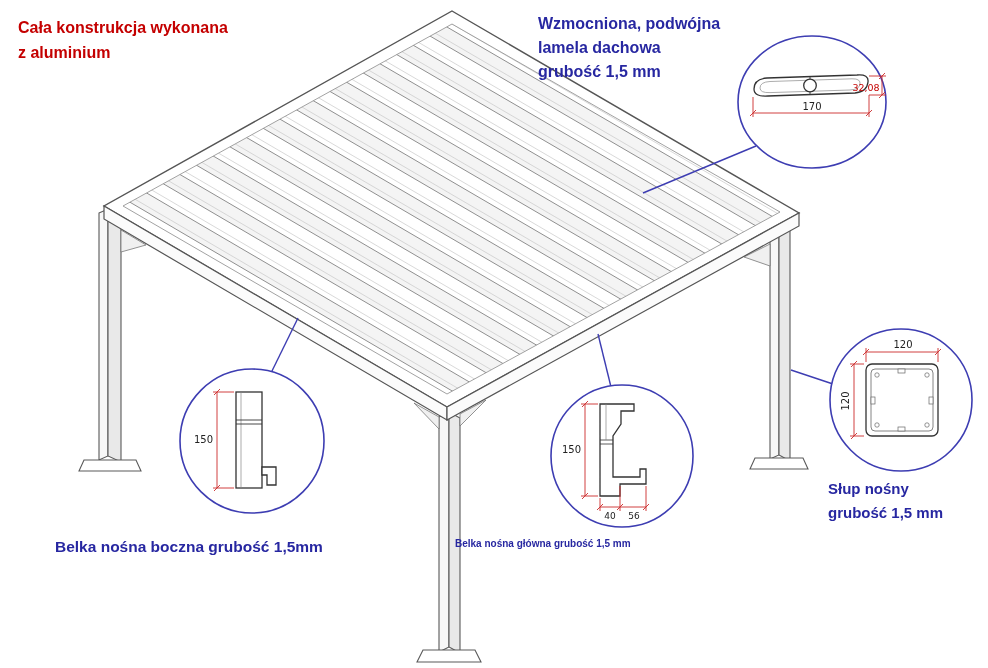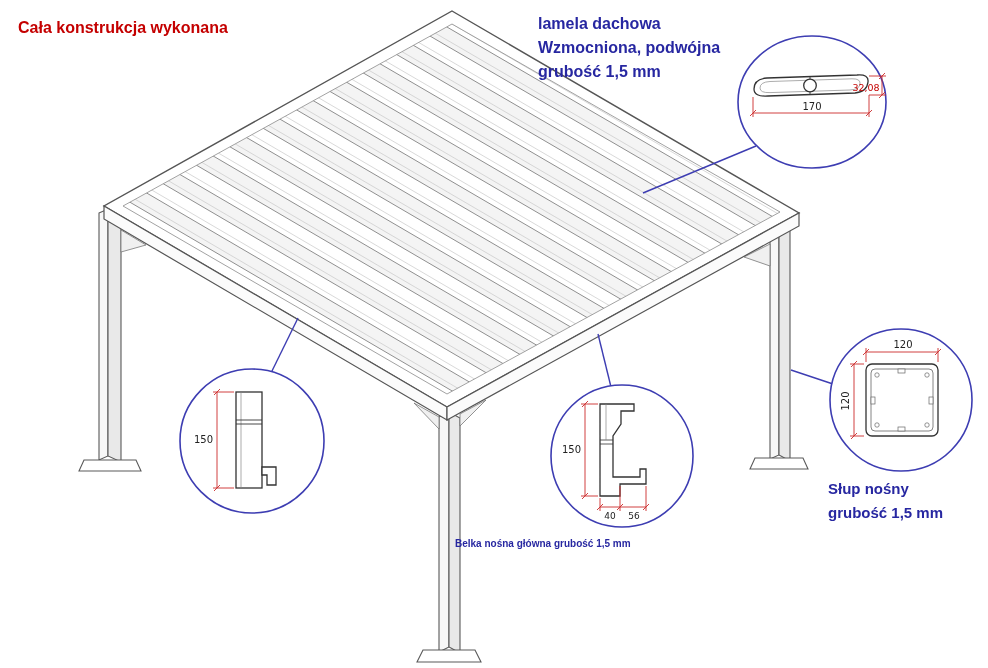--- a/index.html
+++ b/index.html
@@ -224,29 +224,31 @@
       <line class="dim" x1="597" y1="510" x2="603" y2="504"></line>
       <line class="dim" x1="617" y1="510" x2="623" y2="504"></line>
       <line class="dim" x1="643" y1="510" x2="649" y2="504"></line>
       <text class="dim-text-sm" x="610" y="519" text-anchor="middle">40</text>
       <text class="dim-text-sm" x="634" y="519" text-anchor="middle">56</text>
     </g>
   </svg>
 
   <div class="note" id="material-note">
     <div>Cała konstrukcja wykonana</div>
+    <div>z aluminium</div>
   </div>
 
   <div class="note" id="lamella-label">
+    <div>Wzmocniona, podwójna</div>
     <div>lamela dachowa</div>
-    <div>Wzmocniona, podwójna</div>
     <div>grubość 1,5 mm</div>
   </div>
 
   <div class="note" id="post-label">
     <div>Słup nośny</div>
     <div>grubość 1,5 mm</div>
   </div>
 
+  <div class="note" id="side-beam-label">Belka nośna boczna grubość 1,5mm</div>
 
   <div class="note" id="main-beam-label">Belka nośna główna grubość 1,5 mm</div>
 
 </div>
 
 </body></html>

